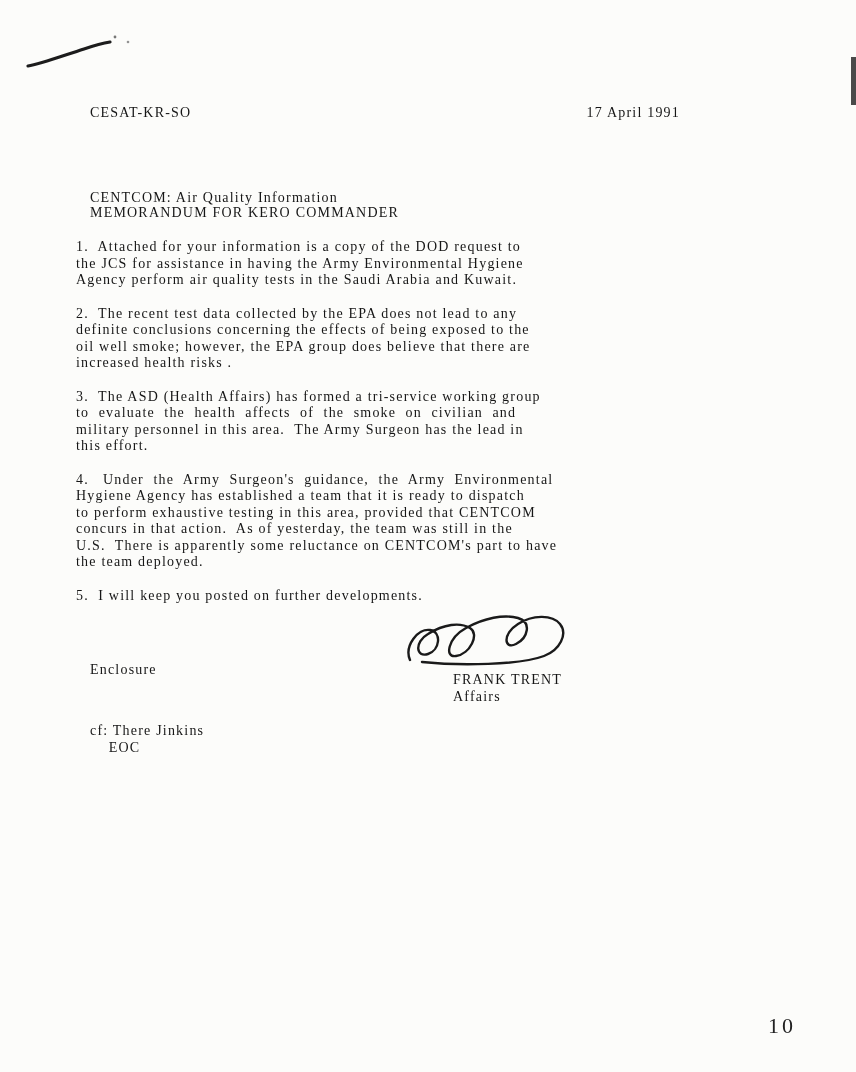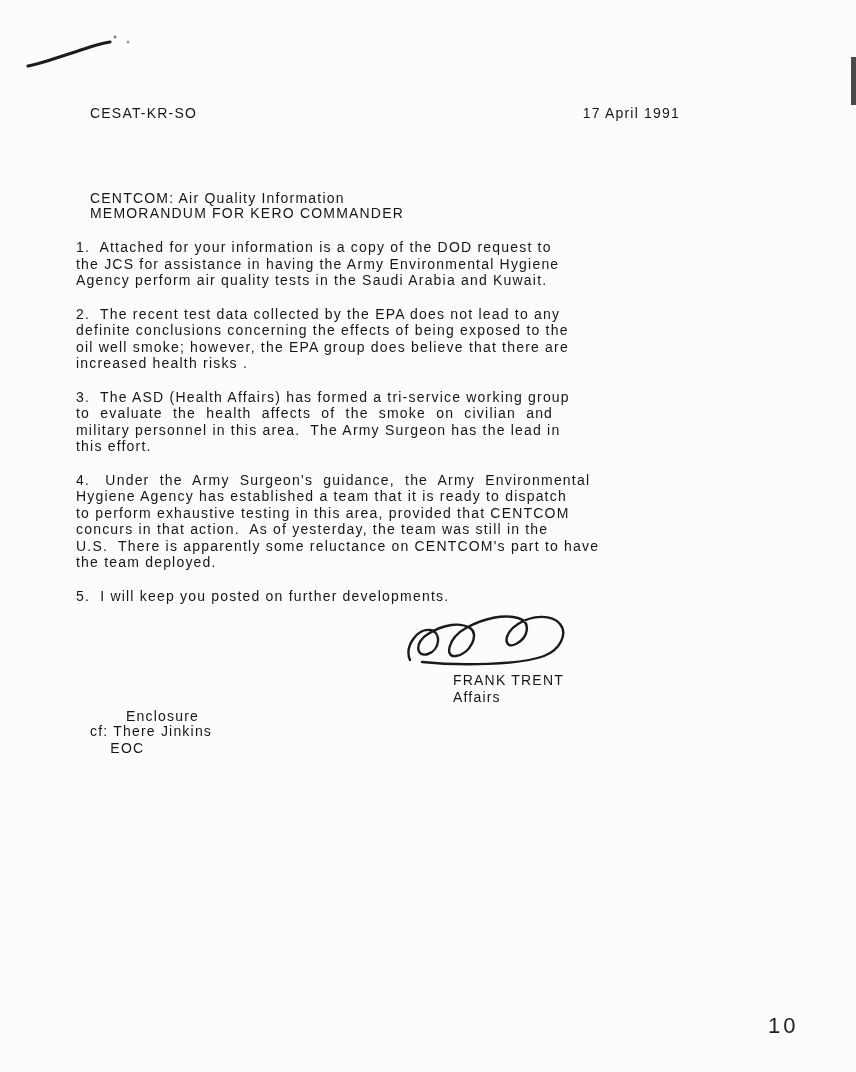--- a/index.html
+++ b/index.html
@@ -7,21 +7,21 @@
     padding: 0;
     background: #e8e8e6;
   }
   .page {
     position: relative;
     width: 856px;
     height: 1072px;
     margin: 0 auto;
     background: #fcfcfa;
     overflow: hidden;
-    font-family: Liberation Sans, sans-serif;
+    font-family: Liberation Serif, serif;
     font-size: 14px;
     letter-spacing: 1.2px;
     line-height: 16.5px;
     color: #161616;
   }
   .pre { white-space: pre-wrap; }
 
   .pen-mark {
     position: absolute;
     left: 22px;
@@ -77,22 +77,21 @@
   }
   .sig-block {
     position: absolute;
     left: 426px;
     top: 672px;
     margin-left: 27px;
   }
   .enclosure {
     position: absolute;
     left: 90px;
-    top: 708px;
-    margin-left: 36px;
+    top: 662px;
   }
   .cf-block {
     position: absolute;
     left: 90px;
     top: 723px;
   }
   .page-number {
     position: absolute;
     left: 768px;
     top: 1018px;

